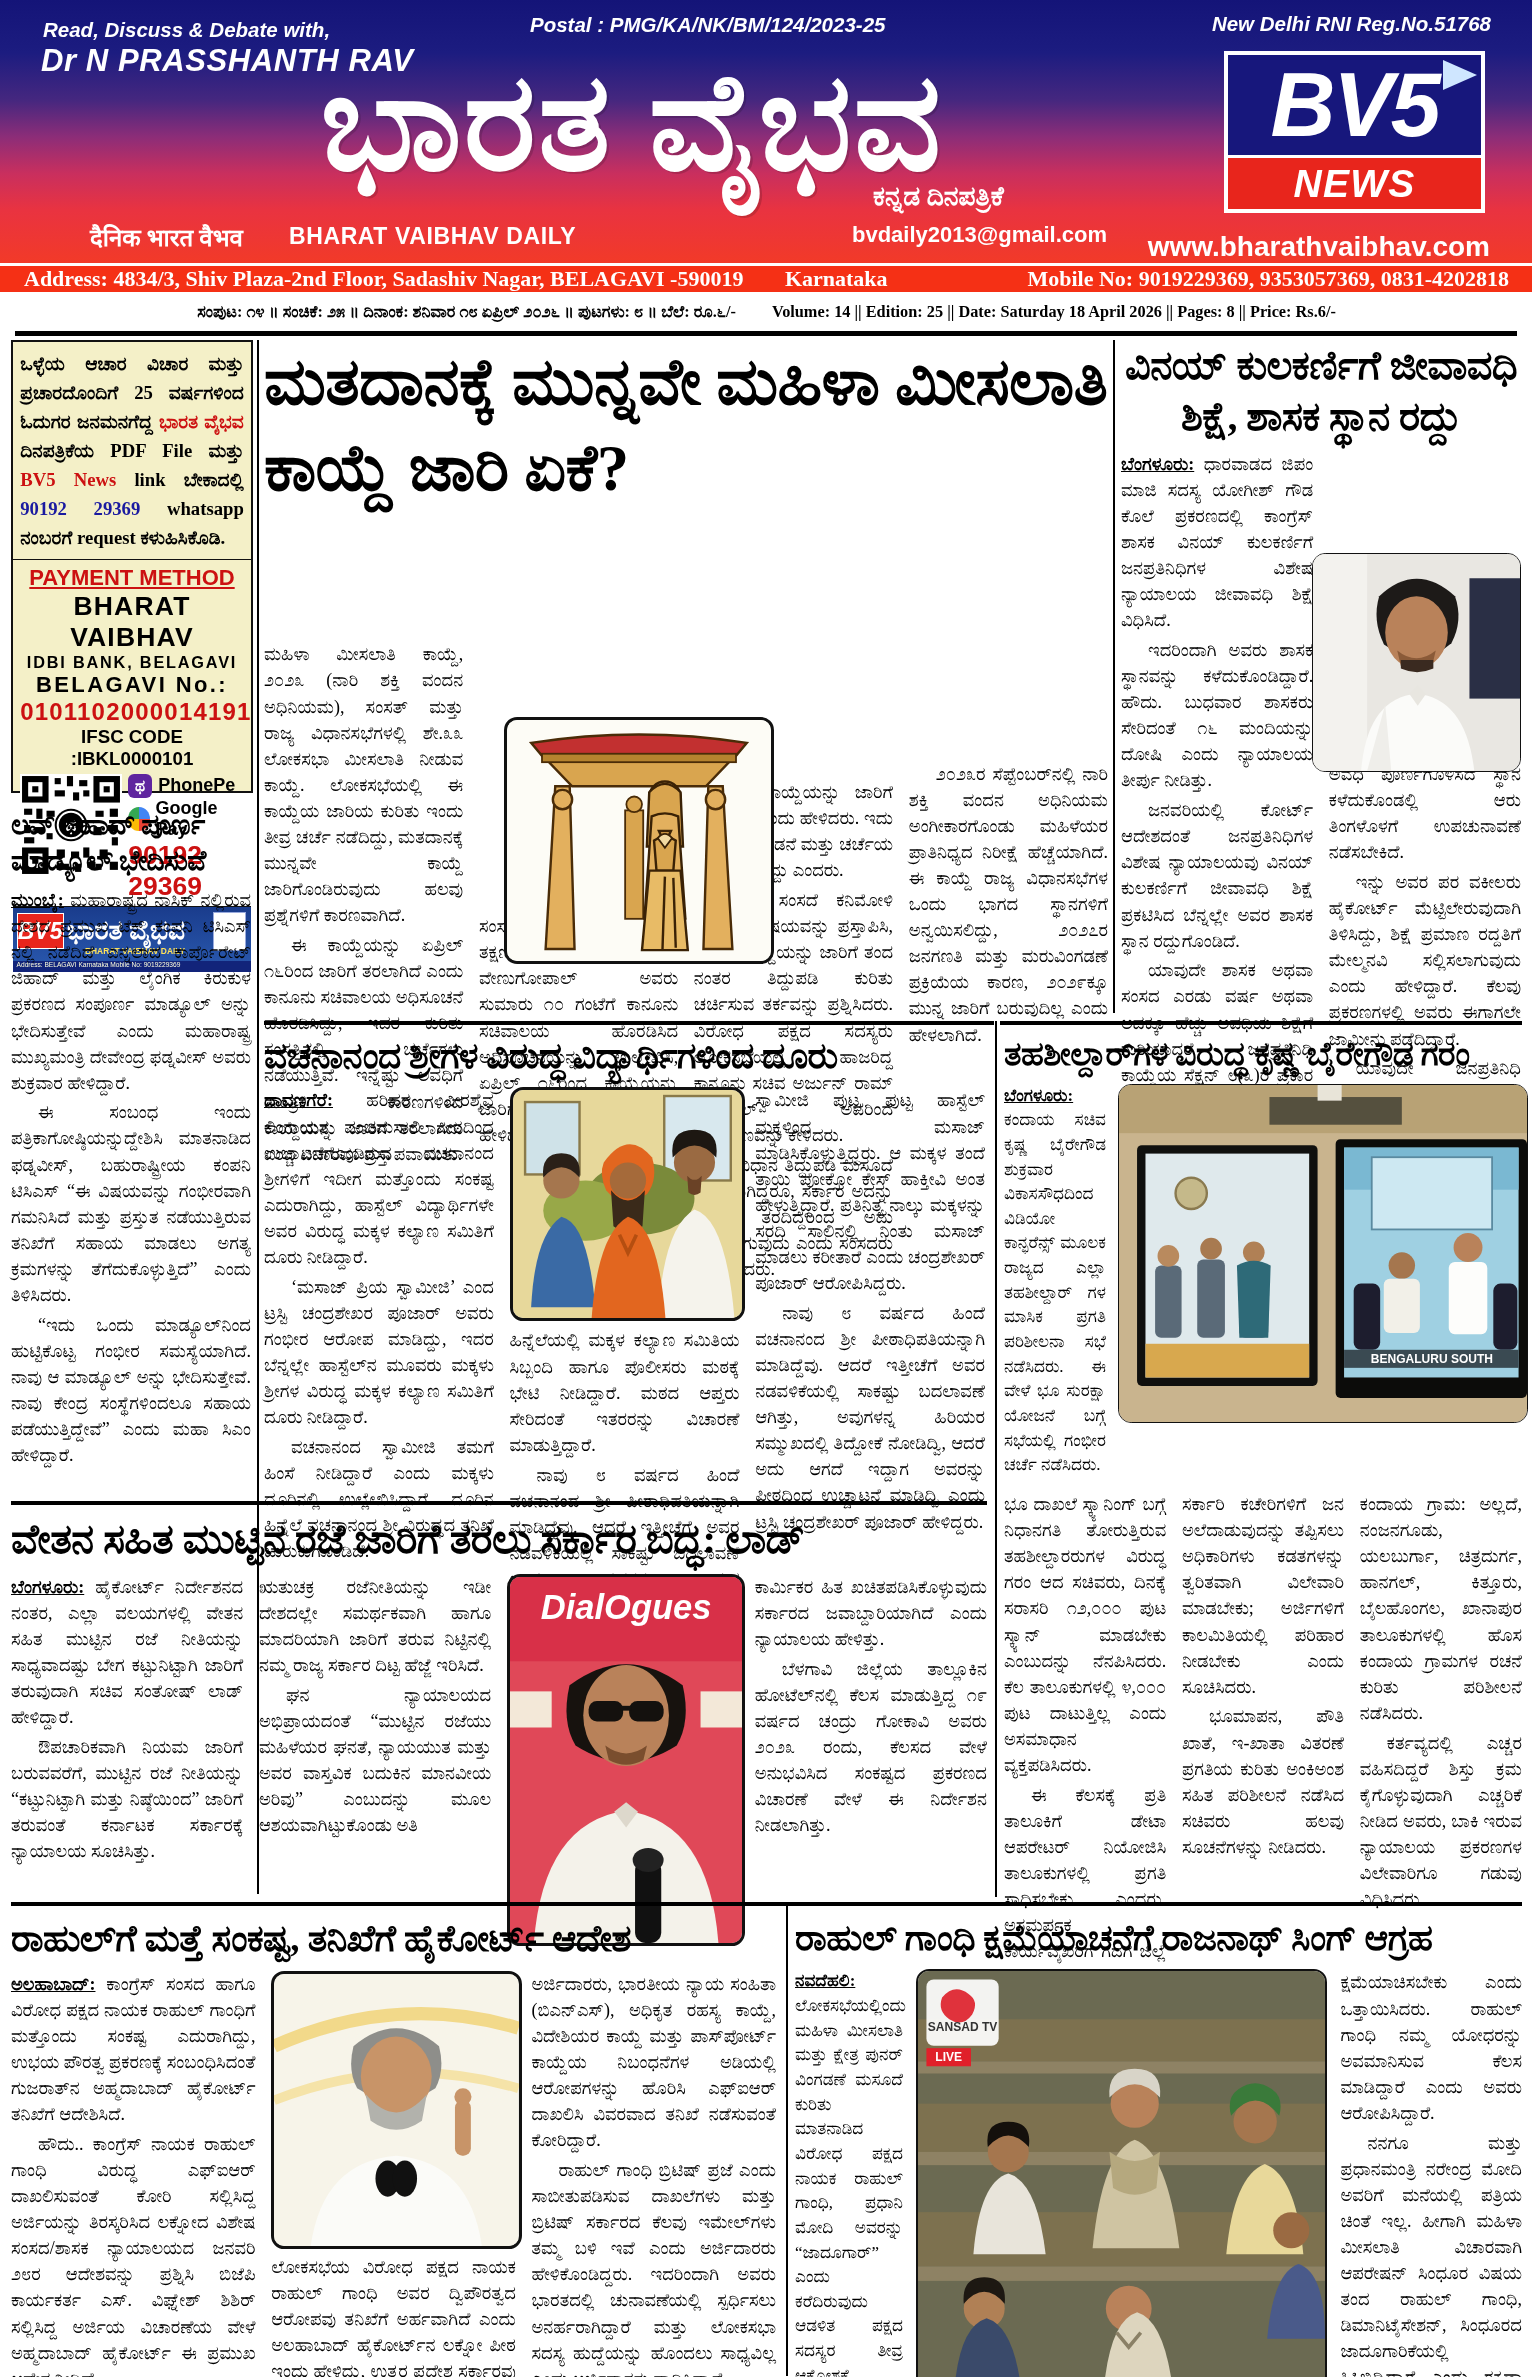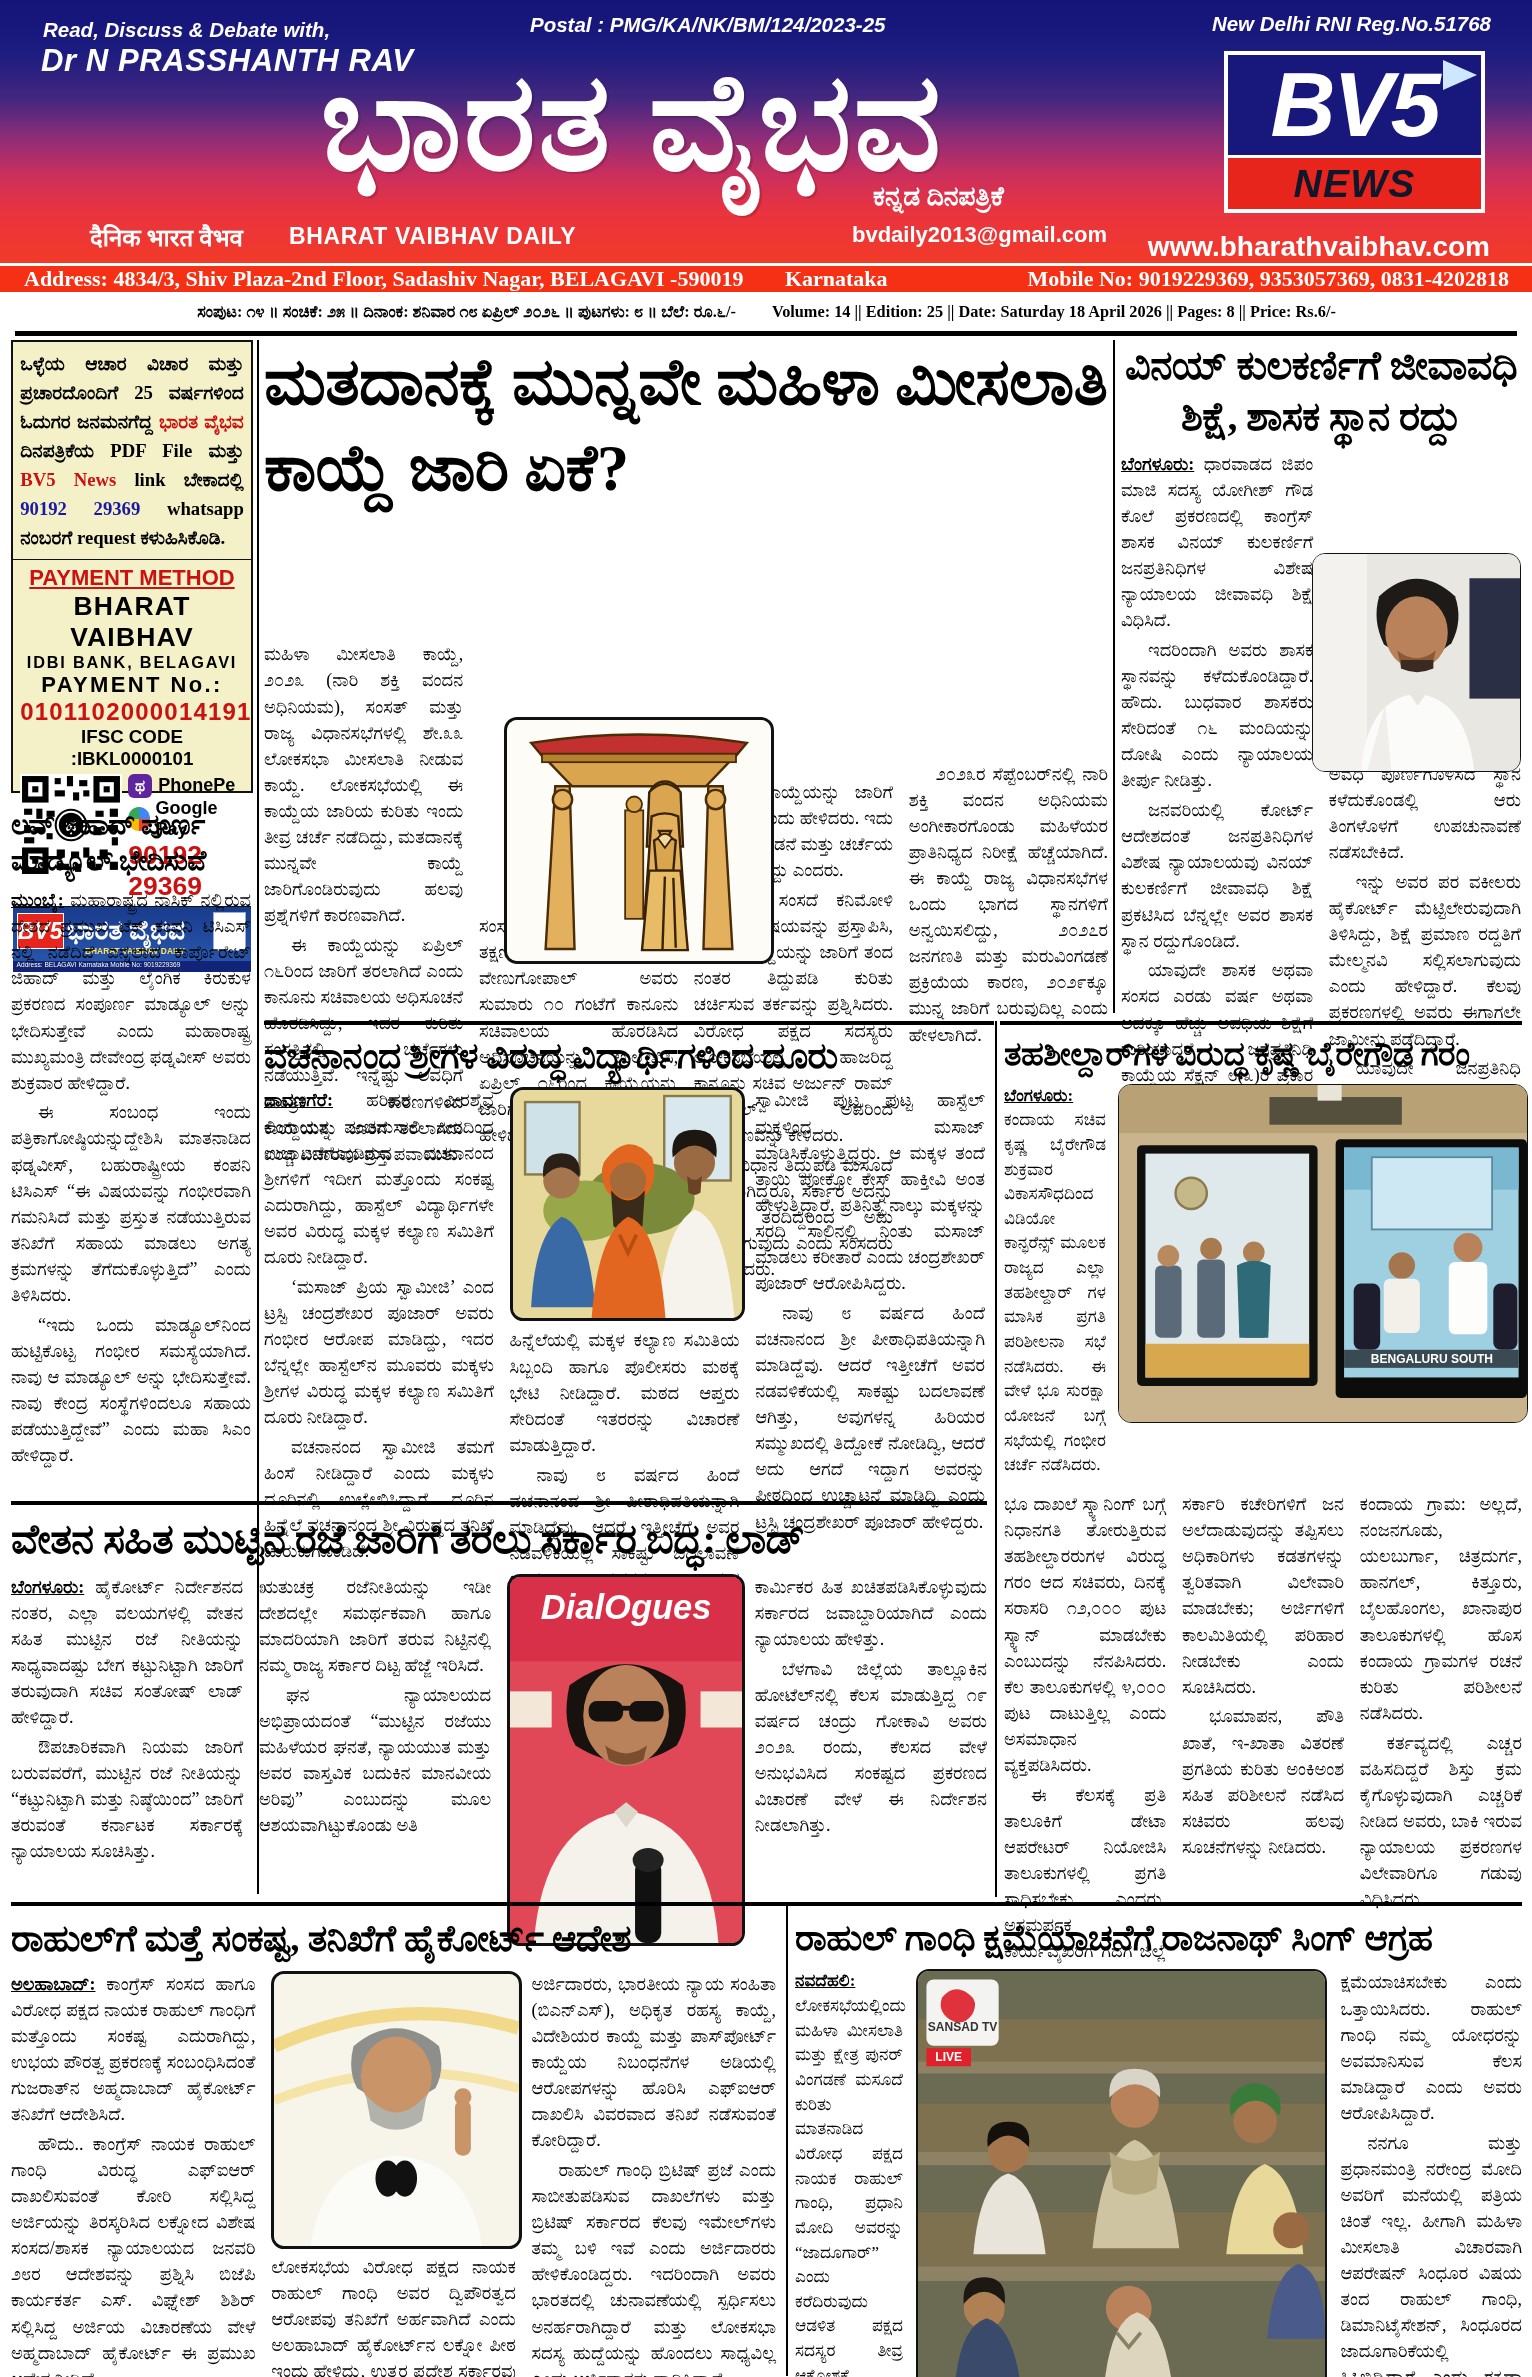--- a/index.html
+++ b/index.html
@@ -26,21 +26,21 @@
   .email{position:absolute;left:852px;top:222px;color:#fff;font-weight:700;
     font-family:"Liberation Sans",sans-serif;font-size:22px;}
   .bv5-box{position:absolute;right:48px;top:51px;width:253px;height:154px;border:4.8px solid #fff;
     background:#17177c;display:flex;flex-direction:column;}
   .bv5-top{flex:1;display:flex;align-items:center;justify-content:center;position:relative;}
   .bv5-txt{color:#fff;font-style:italic;font-weight:900;font-family:"Liberation Sans",sans-serif;
     font-size:90px;line-height:.9;letter-spacing:-2.4px;}
   .bv5-arrow{position:absolute;right:3.6px;top:4.8px;width:0;height:0;
     border-top:15.7px solid transparent;border-bottom:15.7px solid transparent;border-left:34px solid #cfe6ff;}
   .bv5-news{height:51px;background:#e8251c;display:flex;align-items:center;justify-content:center;
-    color:#0f172a;font-style:italic;font-weight:900;font-family:"Liberation Sans",sans-serif;
+    color:#ffffff;font-style:italic;font-weight:900;font-family:"Liberation Sans",sans-serif;
     font-size:39px;letter-spacing:1.2px;border-top:3.6px solid #fff;}
   .website{position:absolute;right:43px;top:231px;color:#fff;font-weight:700;
     font-family:"Liberation Sans",sans-serif;font-size:28px;}
   
   .addr-bar{position:absolute;left:0;top:263px;width:1533px;height:29px;background:#f53015;
     border-top:3px solid #fff;color:#fff;font-weight:700;font-size:22px;
     display:flex;align-items:center;justify-content:space-between;padding:0 24px;box-sizing:border-box;gap:16px;}
   .addr-left b{margin-left:36px;}
   .info-bar{position:absolute;left:0;top:294px;width:1533px;height:35px;background:#fff;
     display:flex;align-items:center;justify-content:center;gap:36px;font-weight:700;font-size:16.3px;}
@@ -142,21 +142,21 @@
   <div class="rule-h" style="left:15px;top:331px;width:1502px;height:4.8px;"></div>
 
   <div class="promo">
     <div class="promo-txt">
       <span>ಒಳ್ಳೆಯ ಆಚಾರ ವಿಚಾರ ಮತ್ತು ಪ್ರಚಾರದೊಂದಿಗೆ 25 ವರ್ಷಗಳಿಂದ ಓದುಗರ ಜನಮನಗೆದ್ದ </span><span class="red">ಭಾರತ ವೈಭವ</span><span> ದಿನಪತ್ರಿಕೆಯ PDF File ಮತ್ತು </span><span class="red">BV5 News</span><span> link ಬೇಕಾದಲ್ಲಿ </span><span class="blue">90192 29369</span><span> whatsapp ನಂಬರಗೆ request ಕಳುಹಿಸಿಕೊಡಿ.</span>
     </div>
     <div class="promo-div"></div>
     <div class="pay-title">PAYMENT METHOD</div>
     <div class="bank">BHARAT VAIBHAV</div>
     <div class="branch">IDBI BANK, BELAGAVI</div>
-    <div class="acct-label">PAYMENT No.:</div>
+    <div class="acct-label">BELAGAVI No.:</div>
     <div class="acct-num">0101102000014191</div>
     <div class="ifsc">IFSC CODE :IBKL0000101</div>
     <div class="pay-row">
       <svg class="qr" viewBox="0 0 100 100">
         <rect width="100" height="100" fill="#fff"></rect>
         <g fill="#000">
           <rect x="2" y="2" width="26" height="26"></rect>
             <rect x="72" y="2" width="26" height="26"></rect>
             <rect x="2" y="72" width="26" height="26"></rect>
           <rect x="8" y="8" width="14" height="14" fill="#fff"></rect>

